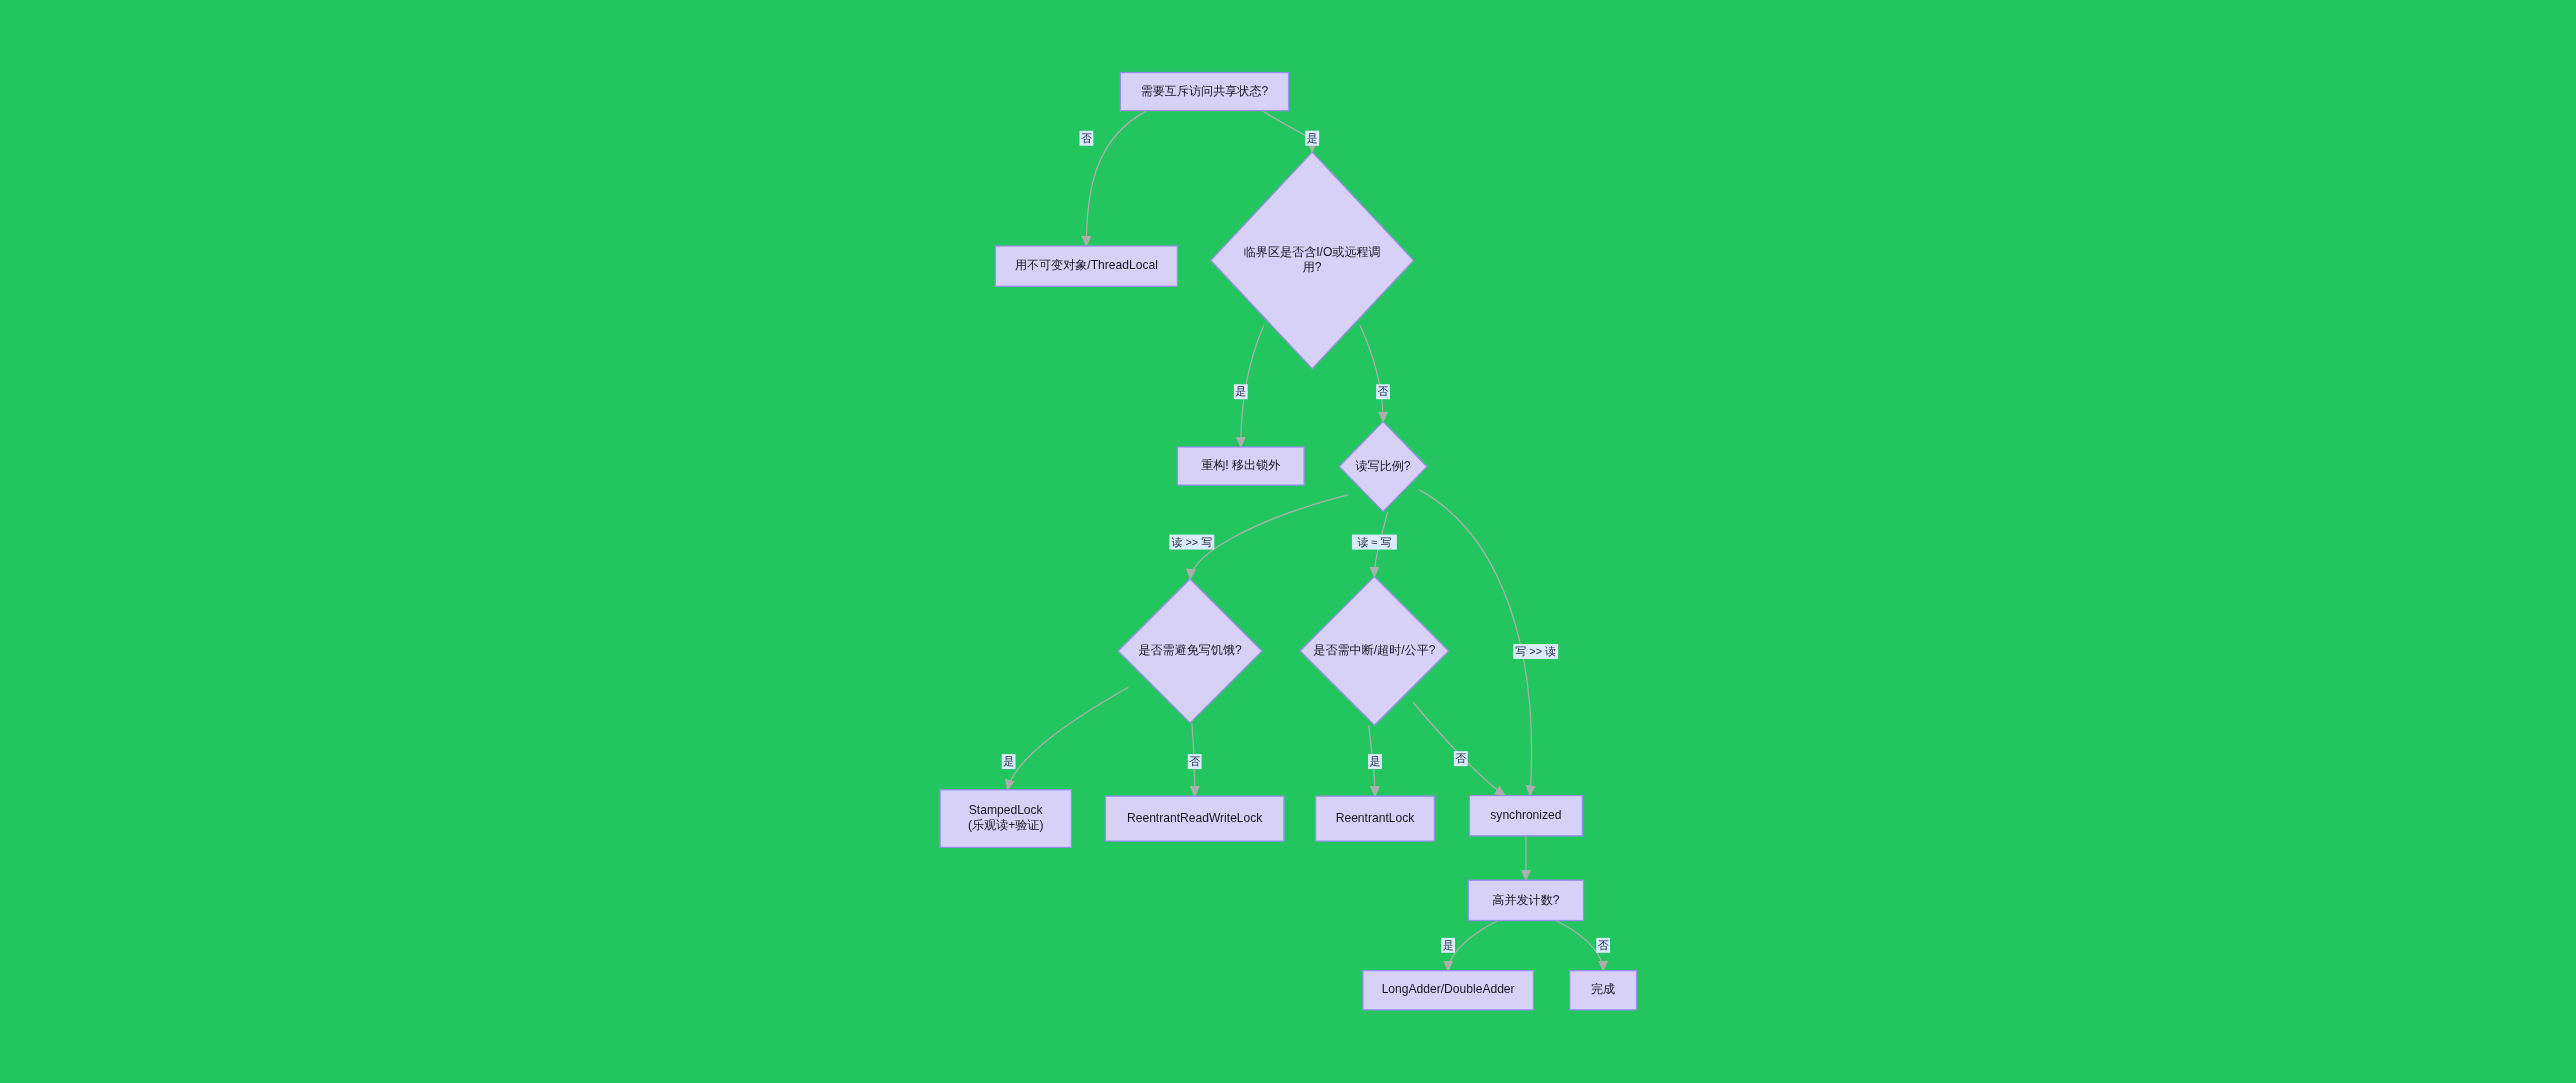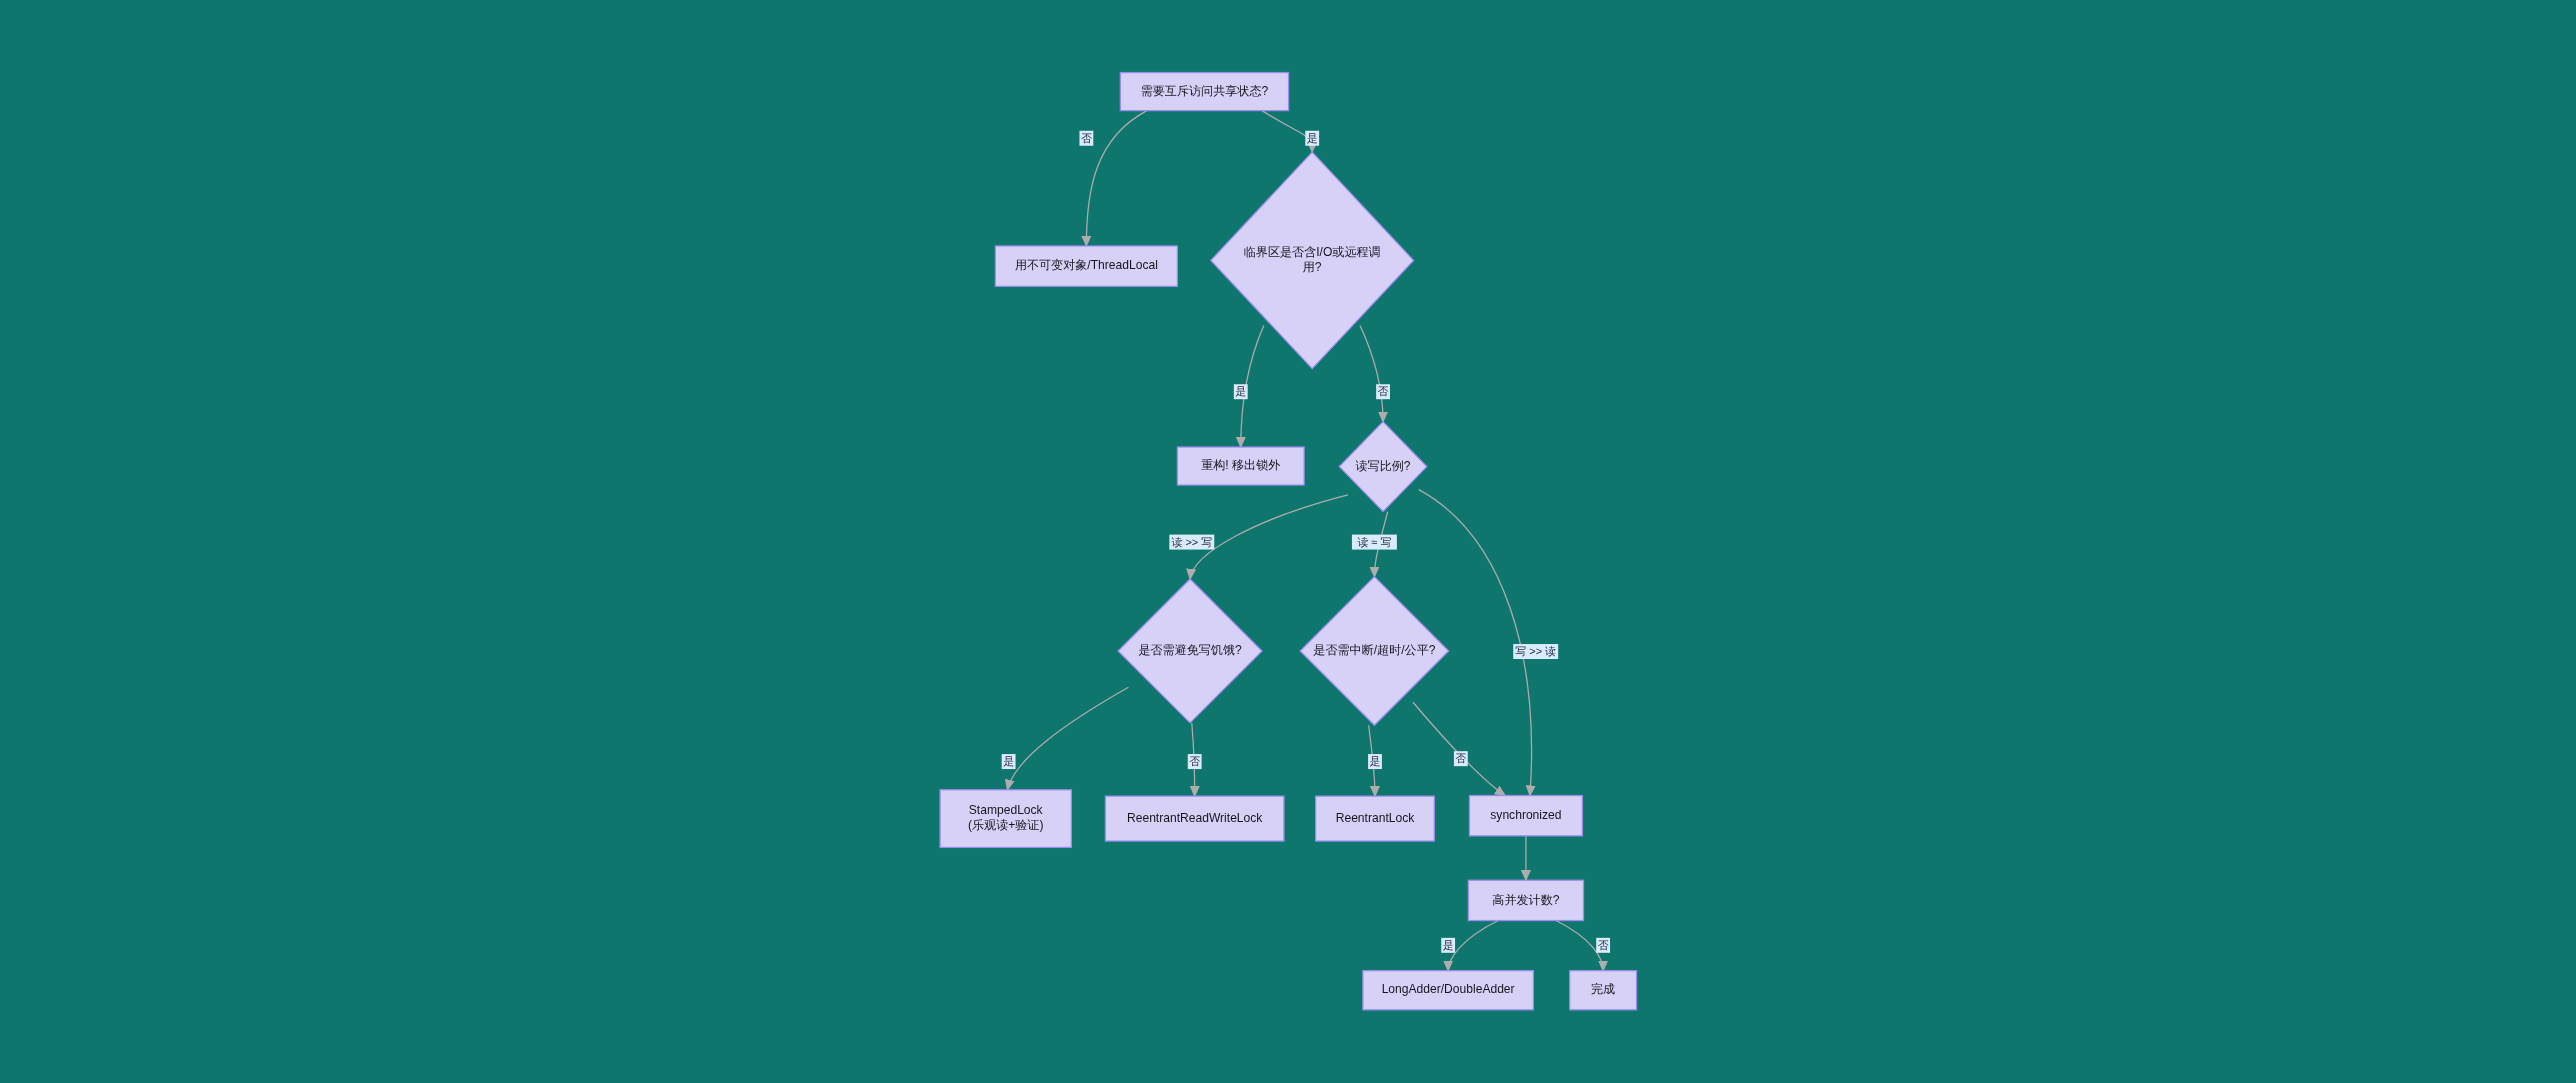--- a/index.html
+++ b/index.html
@@ -10,21 +10,21 @@
   body {
     width: 2576px;
     height: 1083px;
     font-family: "Liberation Sans", "DejaVu Sans", sans-serif;
     overflow: hidden;
   }
   #diagram-root {
     position: relative;
     width: 2576px;
     height: 1083px;
-    background: #0f766e;
+    background: #22c55e;
   }
   svg#flowchart {
     position: absolute;
     left: 0;
     top: 0;
     width: 2576px;
     height: 1083px;
     display: block;
   }
   .node-shape {

